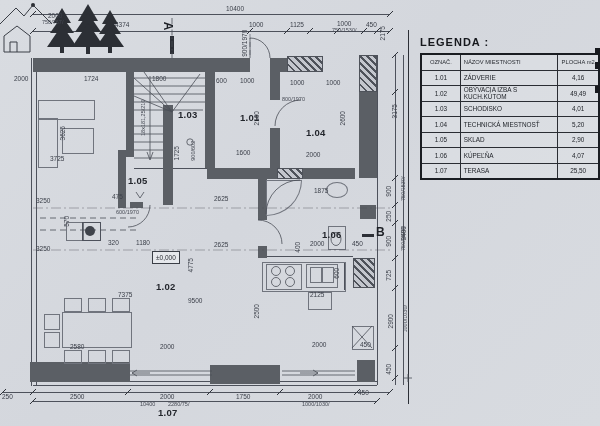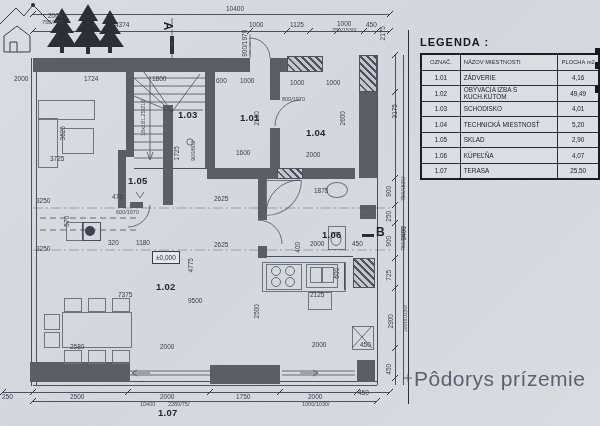--- a/index.html
+++ b/index.html
@@ -324,15 +324,14 @@
           <td class="c-plo">25,50</td>
         </tr>
       </tbody>
     </table>
   </div>
 
   <div class="edgemark" style="left:595px;top:48px;width:5px;height:7px;"></div>
   <div class="edgemark" style="left:595px;top:62px;width:5px;height:7px;"></div>
   <div class="edgemark" style="left:595px;top:86px;width:5px;height:7px;"></div>
 
-  <div id="title">Pôdorys prízemie</div>
 
 </div>
 
 </body></html>

